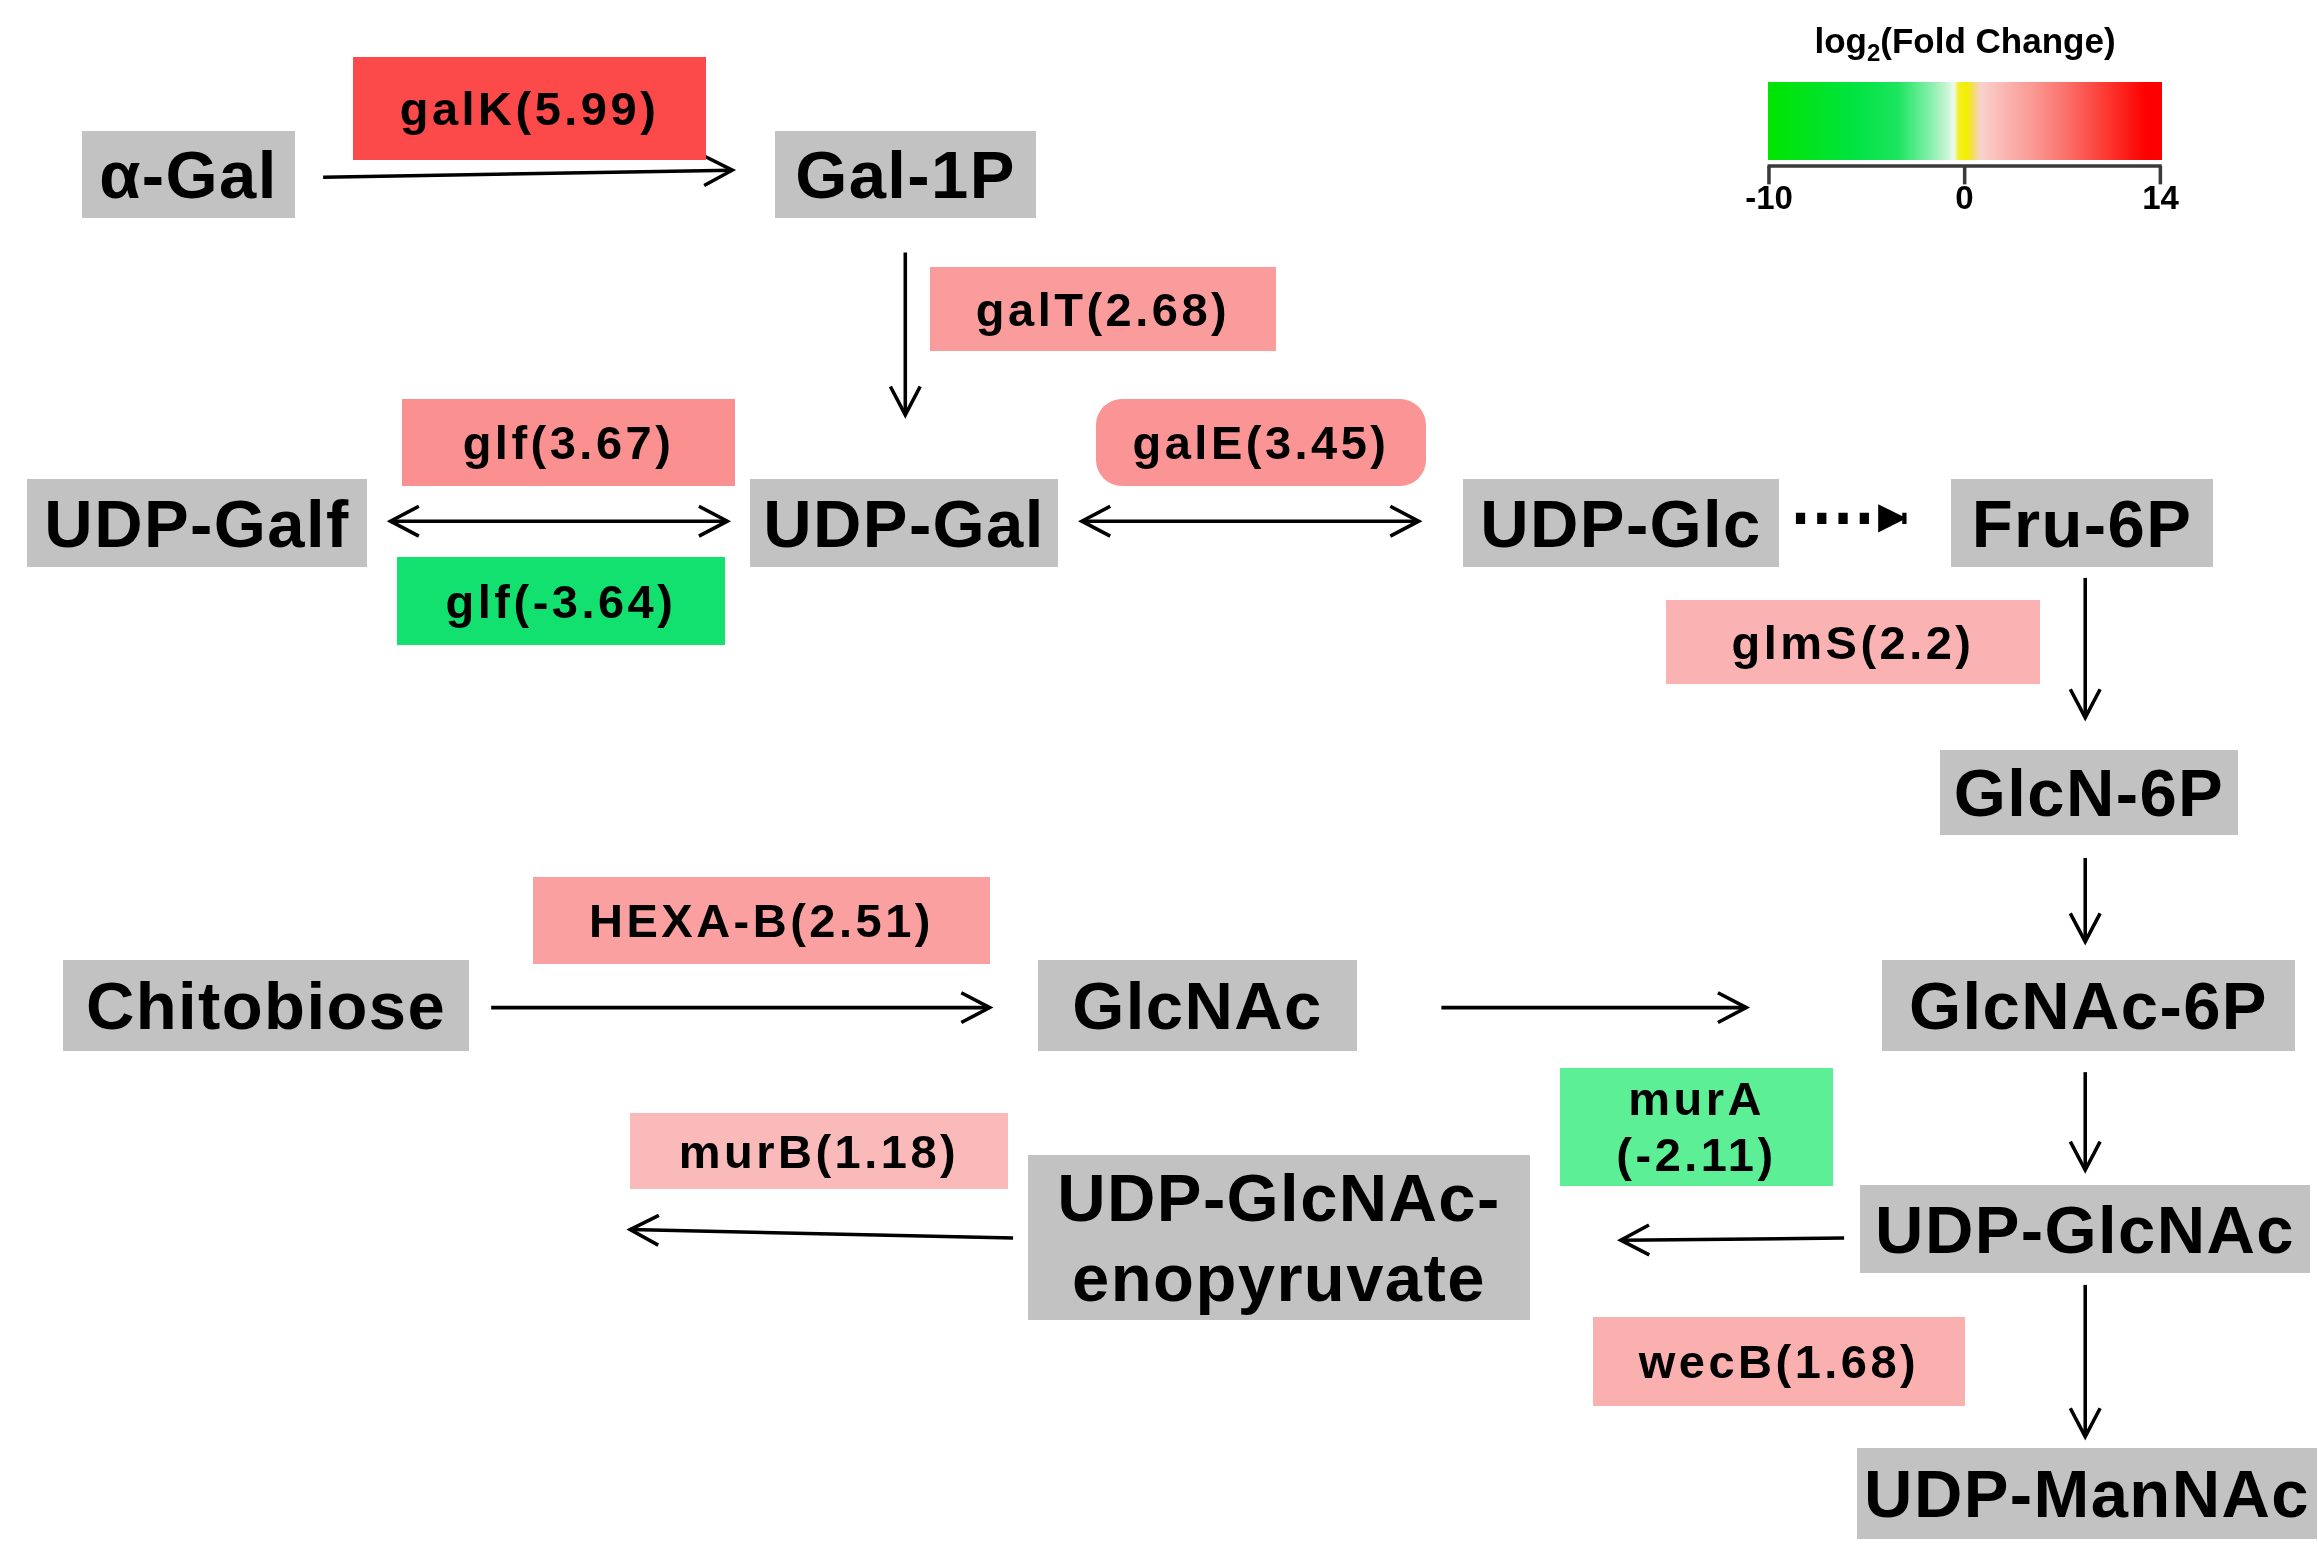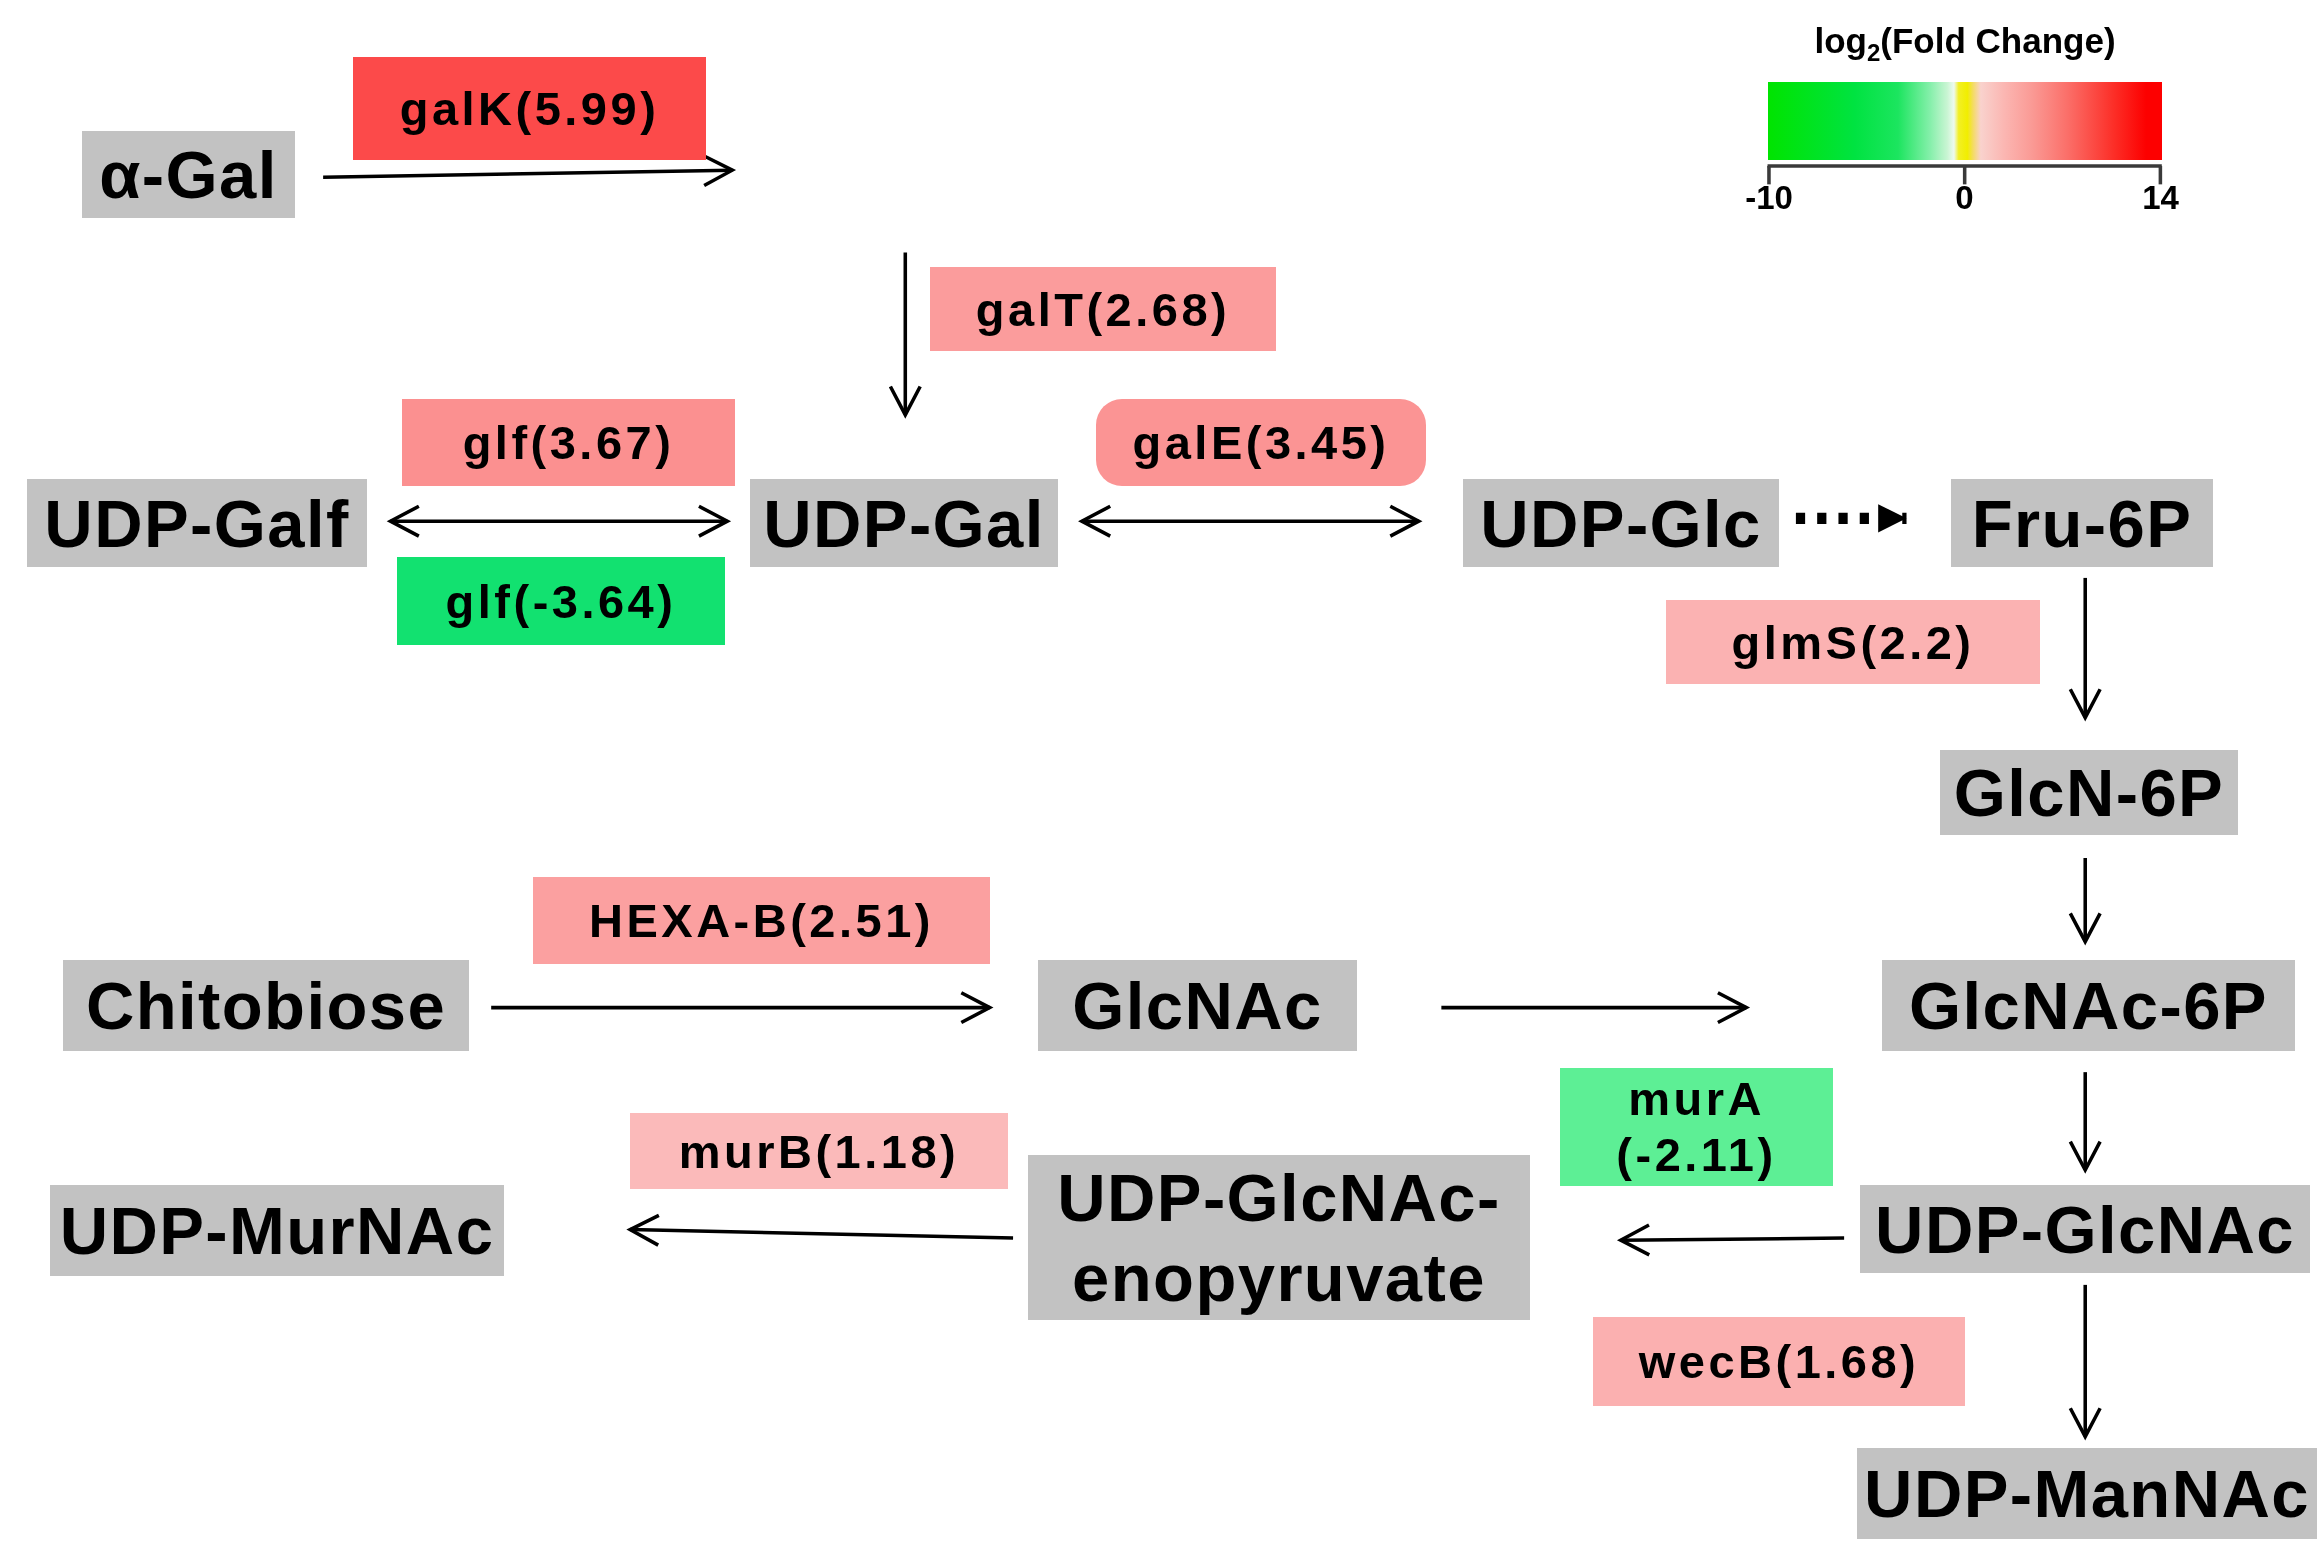--- a/index.html
+++ b/index.html
@@ -73,34 +73,34 @@
     </g>
   </svg>
 
   <div class="legend-title"><span>log</span><sub>2</sub><span>(Fold Change)</span></div>
   <div class="legend-bar"></div>
   <div class="legend-tick-label" style="left:1725px;width:88px;">-10</div>
   <div class="legend-tick-label" style="left:1936px;width:57px;">0</div>
   <div class="legend-tick-label" style="left:2118px;width:85px;">14</div>
 
   <div class="node met" style="left:82px;top:131px;width:213px;height:87px;">α-Gal</div>
+  <div class="node met" style="left:775px;top:131px;width:261px;height:87px;">Gal-1P</div>
   <div class="node met" style="left:750px;top:479px;width:308px;height:88px;">UDP-Gal</div>
   <div class="node met" style="left:27px;top:479px;width:340px;height:88px;">UDP-Galf</div>
   <div class="node met" style="left:1463px;top:479px;width:316px;height:88px;">UDP-Glc</div>
   <div class="node met" style="left:1951px;top:479px;width:262px;height:88px;">Fru-6P</div>
   <div class="node met" style="left:1940px;top:750px;width:298px;height:85px;">GlcN-6P</div>
   <div class="node met" style="left:63px;top:960px;width:406px;height:91px;">Chitobiose</div>
   <div class="node met" style="left:1038px;top:960px;width:319px;height:91px;">GlcNAc</div>
   <div class="node met" style="left:1882px;top:960px;width:413px;height:91px;">GlcNAc-6P</div>
   <div class="node met" style="left:1860px;top:1185px;width:450px;height:88px;">UDP-GlcNAc</div>
   <div class="node met twoline" style="left:1028px;top:1155px;width:502px;height:165px;">
     <span>UDP-GlcNAc-</span>
     <span>enopyruvate</span>
   </div>
-  <div class="node met" style="left:50px;top:1185px;width:454px;height:91px;">UDP-MurNAc</div>
   <div class="node met" style="left:1857px;top:1448px;width:460px;height:91px;">UDP-ManNAc</div>
 
   <div class="node gene" style="left: 353px; top: 57px; width: 353px; height: 103px; background: rgb(252, 74, 74);">galK(5.99)</div>
   <div class="node gene" style="left: 930px; top: 267px; width: 346px; height: 84px; background: rgb(251, 156, 156);">galT(2.68)</div>
   <div class="node gene" style="left: 402px; top: 399px; width: 333px; height: 87px; background: rgb(251, 144, 144);">glf(3.67)</div>
   <div class="node gene" style="left: 397px; top: 557px; width: 328px; height: 88px; background: rgb(18, 225, 112);">glf(-3.64)</div>
   <div class="node gene" style="left: 1096px; top: 399px; width: 330px; height: 87px; background: rgb(251, 148, 148); border-radius: 26px;">galE(3.45)</div>
   <div class="node gene" style="left: 1666px; top: 600px; width: 374px; height: 84px; background: rgb(251, 178, 178);">glmS(2.2)</div>
   <div class="node gene" style="left: 533px; top: 877px; width: 457px; height: 87px; background: rgb(251, 160, 160);">HEXA-B(2.51)</div>
   <div class="node gene twoline" style="left: 1560px; top: 1068px; width: 273px; height: 118px; background: rgb(93, 239, 149);">

